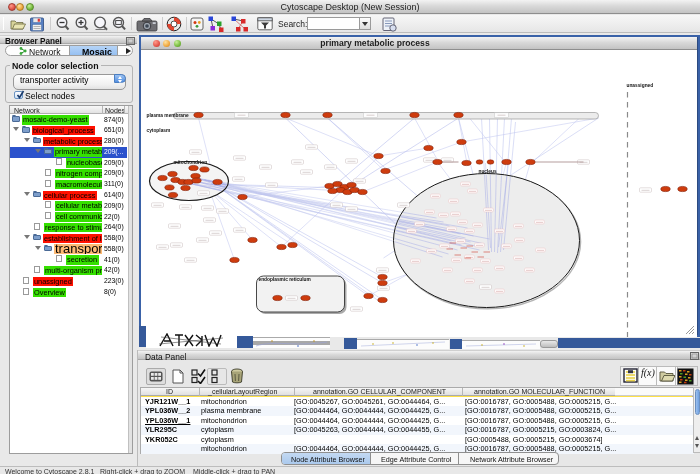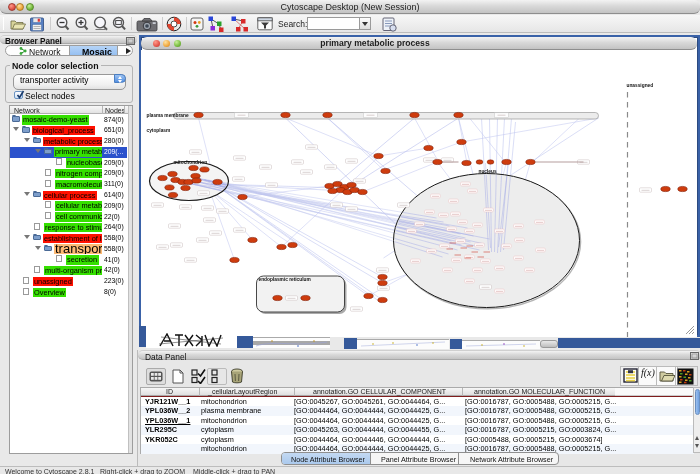--- a/index.html
+++ b/index.html
@@ -1,16 +1,16 @@
 <!DOCTYPE html>
 <html><head><meta charset="utf-8"><style>
 *{margin:0;padding:0;box-sizing:border-box;}
 body{width:700px;height:474px;font-family:"Liberation Sans",sans-serif;background:#e9e9e9;position:relative;overflow:hidden;}
 .abs{position:absolute;}
-.macgrad{background:linear-gradient(#f3f3f3,#d9d9d9 45%,#c3c3c3);border-radius:6px;}
+.macgrad{background:linear-gradient(#f3f3f3,#d9d9d9 45%,#c3c3c3);}
 .tl{position:absolute;top:3.4px;width:8px;height:8px;border-radius:50%;}
 svg{display:block;}
 </style></head>
 <body>
 
 <div class="abs macgrad" style="left:0;top:0;width:700px;height:13.5px;border-bottom:1px solid #8e8e8e;">
   <span class="tl" style="left:7.5px;background:radial-gradient(circle at 35% 30%,#ff9a8a,#e3544a 60%,#b33a30);border:0.5px solid #a03b33;"></span>
   <span class="tl" style="left:16.2px;background:radial-gradient(circle at 35% 30%,#ffe2a0,#f0a83f 60%,#c27d22);border:0.5px solid #ad7b25;"></span>
   <span class="tl" style="left:25.6px;background:radial-gradient(circle at 35% 30%,#c8f09a,#77bb3f 60%,#538c26);border:0.5px solid #5d8e2e;"></span>
   <div class="abs" style="left:0;top:1.6px;width:700px;text-align:center;font-size:9px;color:#222;">Cytoscape Desktop (New Session)</div>
@@ -769,21 +769,21 @@
   </div>
 
   <div class="abs macgrad" style="left:0;top:0;width:563px;height:10px;border-top:1px solid #cfcfcf;border-bottom:1px solid #a8a8a8;">
     <span class="abs" style="left:7px;top:0.8px;font-size:8.4px;color:#111;">Data Panel</span>
     <svg class="abs" style="left:552px;top:1px;" width="9" height="8" viewBox="0 0 9 8">
         <rect x="0.5" y="0.5" width="8" height="7" fill="none" stroke="#666" stroke-width="1"></rect>
         <rect x="2" y="2" width="5" height="4" fill="none" stroke="#888" stroke-width="0.7"></rect>
       </svg>
   </div>
 
-  <div class="abs" style="left:2px;top:37px;width:553px;height:66.5px;background:#7f1d1d;border:1px solid #aaa;">
+  <div class="abs" style="left:2px;top:37px;width:553px;height:66.5px;background:#fde047;border:1px solid #aaa;">
     <div class="abs" style="left:0;top:0;width:474px;height:8px;background:linear-gradient(#f6f6f6,#e0e0e0);border-bottom:1px solid #aaa;font-size:7px;color:#222;">
       <span class="abs" style="left:25px;top:0.4px;">ID</span>
       <span class="abs" style="left:67px;top:0.4px;">_cellularLayoutRegion</span>
       <span class="abs" style="left:172px;top:0.4px;">annotation.GO CELLULAR_COMPONENT</span>
       <span class="abs" style="left:333px;top:0.4px;">annotation.GO MOLECULAR_FUNCTION</span>
       <span class="abs" style="left:58px;top:0;width:1px;height:8px;background:#b6b6b6;"></span>
       <span class="abs" style="left:153px;top:0;width:1px;height:8px;background:#b6b6b6;"></span>
       <span class="abs" style="left:321px;top:0;width:1px;height:8px;background:#b6b6b6;"></span>
     </div>
     <div class="abs" style="left:474px;top:0;width:79px;height:8px;background:#fafafa;border-bottom:1px solid #ccc;"></div>
@@ -808,42 +808,41 @@
         </div>
         <div style="position:absolute;left:0;top:28.3px;width:553px;height:9.45px;background:#f2f6fc;font-size:7.3px;line-height:9.4px;white-space:nowrap;">
           <span style="position:absolute;left:4px;font-weight:bold;">YLR295C</span>
           <span style="position:absolute;left:60px;">cytoplasm</span>
           <span style="position:absolute;left:153px;">[GO:0045263, GO:0044444, GO:0044455, G...</span>
           <span style="position:absolute;left:324px;">[GO:0016787, GO:0005215, GO:0003824, G...</span>
         </div>
         <div style="position:absolute;left:0;top:37.8px;width:553px;height:9.45px;background:#ffffff;font-size:7.3px;line-height:9.4px;white-space:nowrap;">
           <span style="position:absolute;left:4px;font-weight:bold;">YKR052C</span>
           <span style="position:absolute;left:60px;">cytoplasm</span>
-          <span style="position:absolute;left:153px;">[GO:0044464, GO:0044446, GO:0044444, G...</span>
           <span style="position:absolute;left:324px;">[GO:0005488, GO:0005215, GO:0003674]</span>
         </div>
         <div style="position:absolute;left:0;top:47.2px;width:553px;height:9.45px;background:#f2f6fc;font-size:7.3px;line-height:9.4px;white-space:nowrap;">
           <span style="position:absolute;left:4px;font-weight:bold;margin-top:13px;">YDR039C__1</span>
           <span style="position:absolute;left:60px;">mitochondrion</span>
           <span style="position:absolute;left:153px;">[GO:0044464, GO:0044444, GO:0044425, G...</span>
           <span style="position:absolute;left:324px;">[GO:0016787, GO:0005488, GO:0005215, G...</span>
         </div>
     </div>
   </div>
 
   <div class="abs" style="left:555px;top:37px;width:8px;height:66px;background:#eee;border:1px solid #bbb;">
     <span class="abs" style="left:0.5px;top:1px;width:5px;height:26px;background:linear-gradient(90deg,#9cc0ee,#6e9fe0);border-radius:3px;border:0.5px solid #6a8fc0;"></span>
     <span class="abs" style="left:1px;top:48px;width:0;height:0;border-left:2.8px solid transparent;border-right:2.8px solid transparent;border-bottom:4px solid #555;"></span>
     <span class="abs" style="left:1px;top:56px;width:0;height:0;border-left:2.8px solid transparent;border-right:2.8px solid transparent;border-top:4px solid #555;"></span>
   </div>
 
   <div class="abs" style="left:143px;top:102px;width:278px;height:12.5px;border:1px solid #8f8f8f;border-radius:4px;background:#f6f6f6;font-size:7.2px;color:#111;overflow:hidden;">
     <span class="abs" style="left:0;top:0;width:89px;height:12.5px;background:linear-gradient(#c3d9f2,#a6c6ec);border-right:1px solid #8f8f8f;"></span>
     <span class="abs" style="left:9px;top:2px;">Node Attribute Browser</span>
-    <span class="abs" style="left:99px;top:2px;">Panel Attribute Browser</span>
+    <span class="abs" style="left:99px;top:2px;">Edge Attribute Control</span>
     <span class="abs" style="left:176px;top:0;width:1px;height:12.5px;background:#8f8f8f;"></span>
     <span class="abs" style="left:188px;top:2px;">Network Attribute Browser</span>
   </div>
 </div>
 
 <div class="abs" style="left:0;top:466px;width:700px;height:8px;background:#e8e8e8;border-top:1px solid #bdbdbd;font-size:7px;color:#333;">
   <span class="abs" style="left:5px;top:0.6px;">Welcome to Cytoscape 2.8.1</span>
   <span class="abs" style="left:100px;top:0.6px;">Right-click + drag to ZOOM</span>
   <span class="abs" style="left:193px;top:0.6px;">Middle-click + drag to PAN</span>
 </div>

